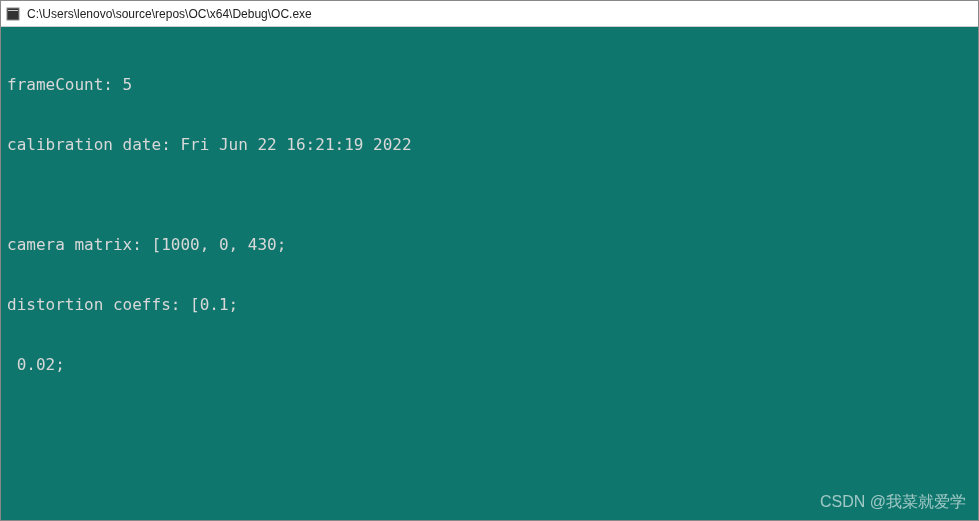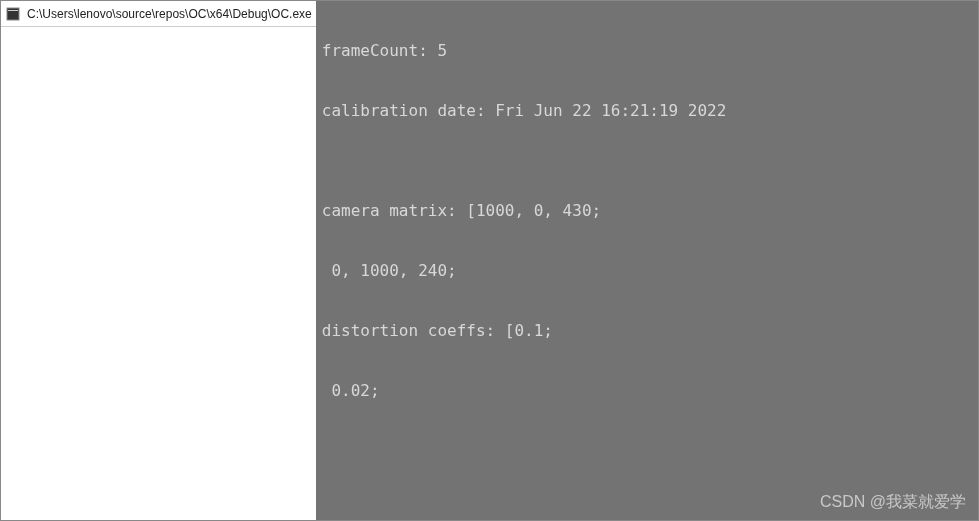--- a/index.html
+++ b/index.html
@@ -11,20 +11,21 @@
       overflow: hidden;
       position: relative;
     }
     .window {
       width: 979px;
       height: 521px;
       background: #fff;
       border: 1px solid #888;
       box-shadow: 0 2px 8px rgba(0,0,0,0.2);
       display: flex;
+      flex-direction: column;
     }
     .title-bar {
       height: 26px;
       background: #fff;
       border-bottom: 1px solid #ccc;
       display: flex;
       align-items: center;
       padding: 0 4px;
       font-size: 12px;
       color: #222;
@@ -37,23 +38,23 @@
       align-items: center;
       justify-content: center;
     }
     .title-text {
       flex: 1;
       white-space: nowrap;
       overflow: hidden;
     }
     .console {
       flex: 1;
-      background: #737373;
+      background: #0f766e;
       color: #d8d8d8;
-      padding: 0 6px;
+      padding: 8px 6px;
       font-family: "NSimSun", "SimSun", "Consolas", monospace;
       font-size: 16px;
       line-height: 20px;
       white-space: pre;
       overflow: hidden;
       position: relative;
     }
     .watermark {
       position: absolute;
       bottom: 8px;
@@ -75,21 +76,20 @@
         <rect x="2" y="3" width="10" height="1" fill="#ccc"></rect>
       </svg>
     </span>
     <span class="title-text">C:\Users\lenovo\source\repos\OC\x64\Debug\OC.exe</span>
   </div>
   <div class="console">
     <div class="line">frameCount: 5</div>
     <div class="line">calibration date: Fri Jun 22 16:21:19 2022</div>
     <div class="line"></div>
     <div class="line">camera matrix: [1000, 0, 430;</div>
-    <div class="line"> 0, 1000, 240;</div>
     <div class="line">distortion coeffs: [0.1;</div>
     <div class="line"> 0.02;</div>
     
     
     
     
     
     
     <div class="line"></div>
     

